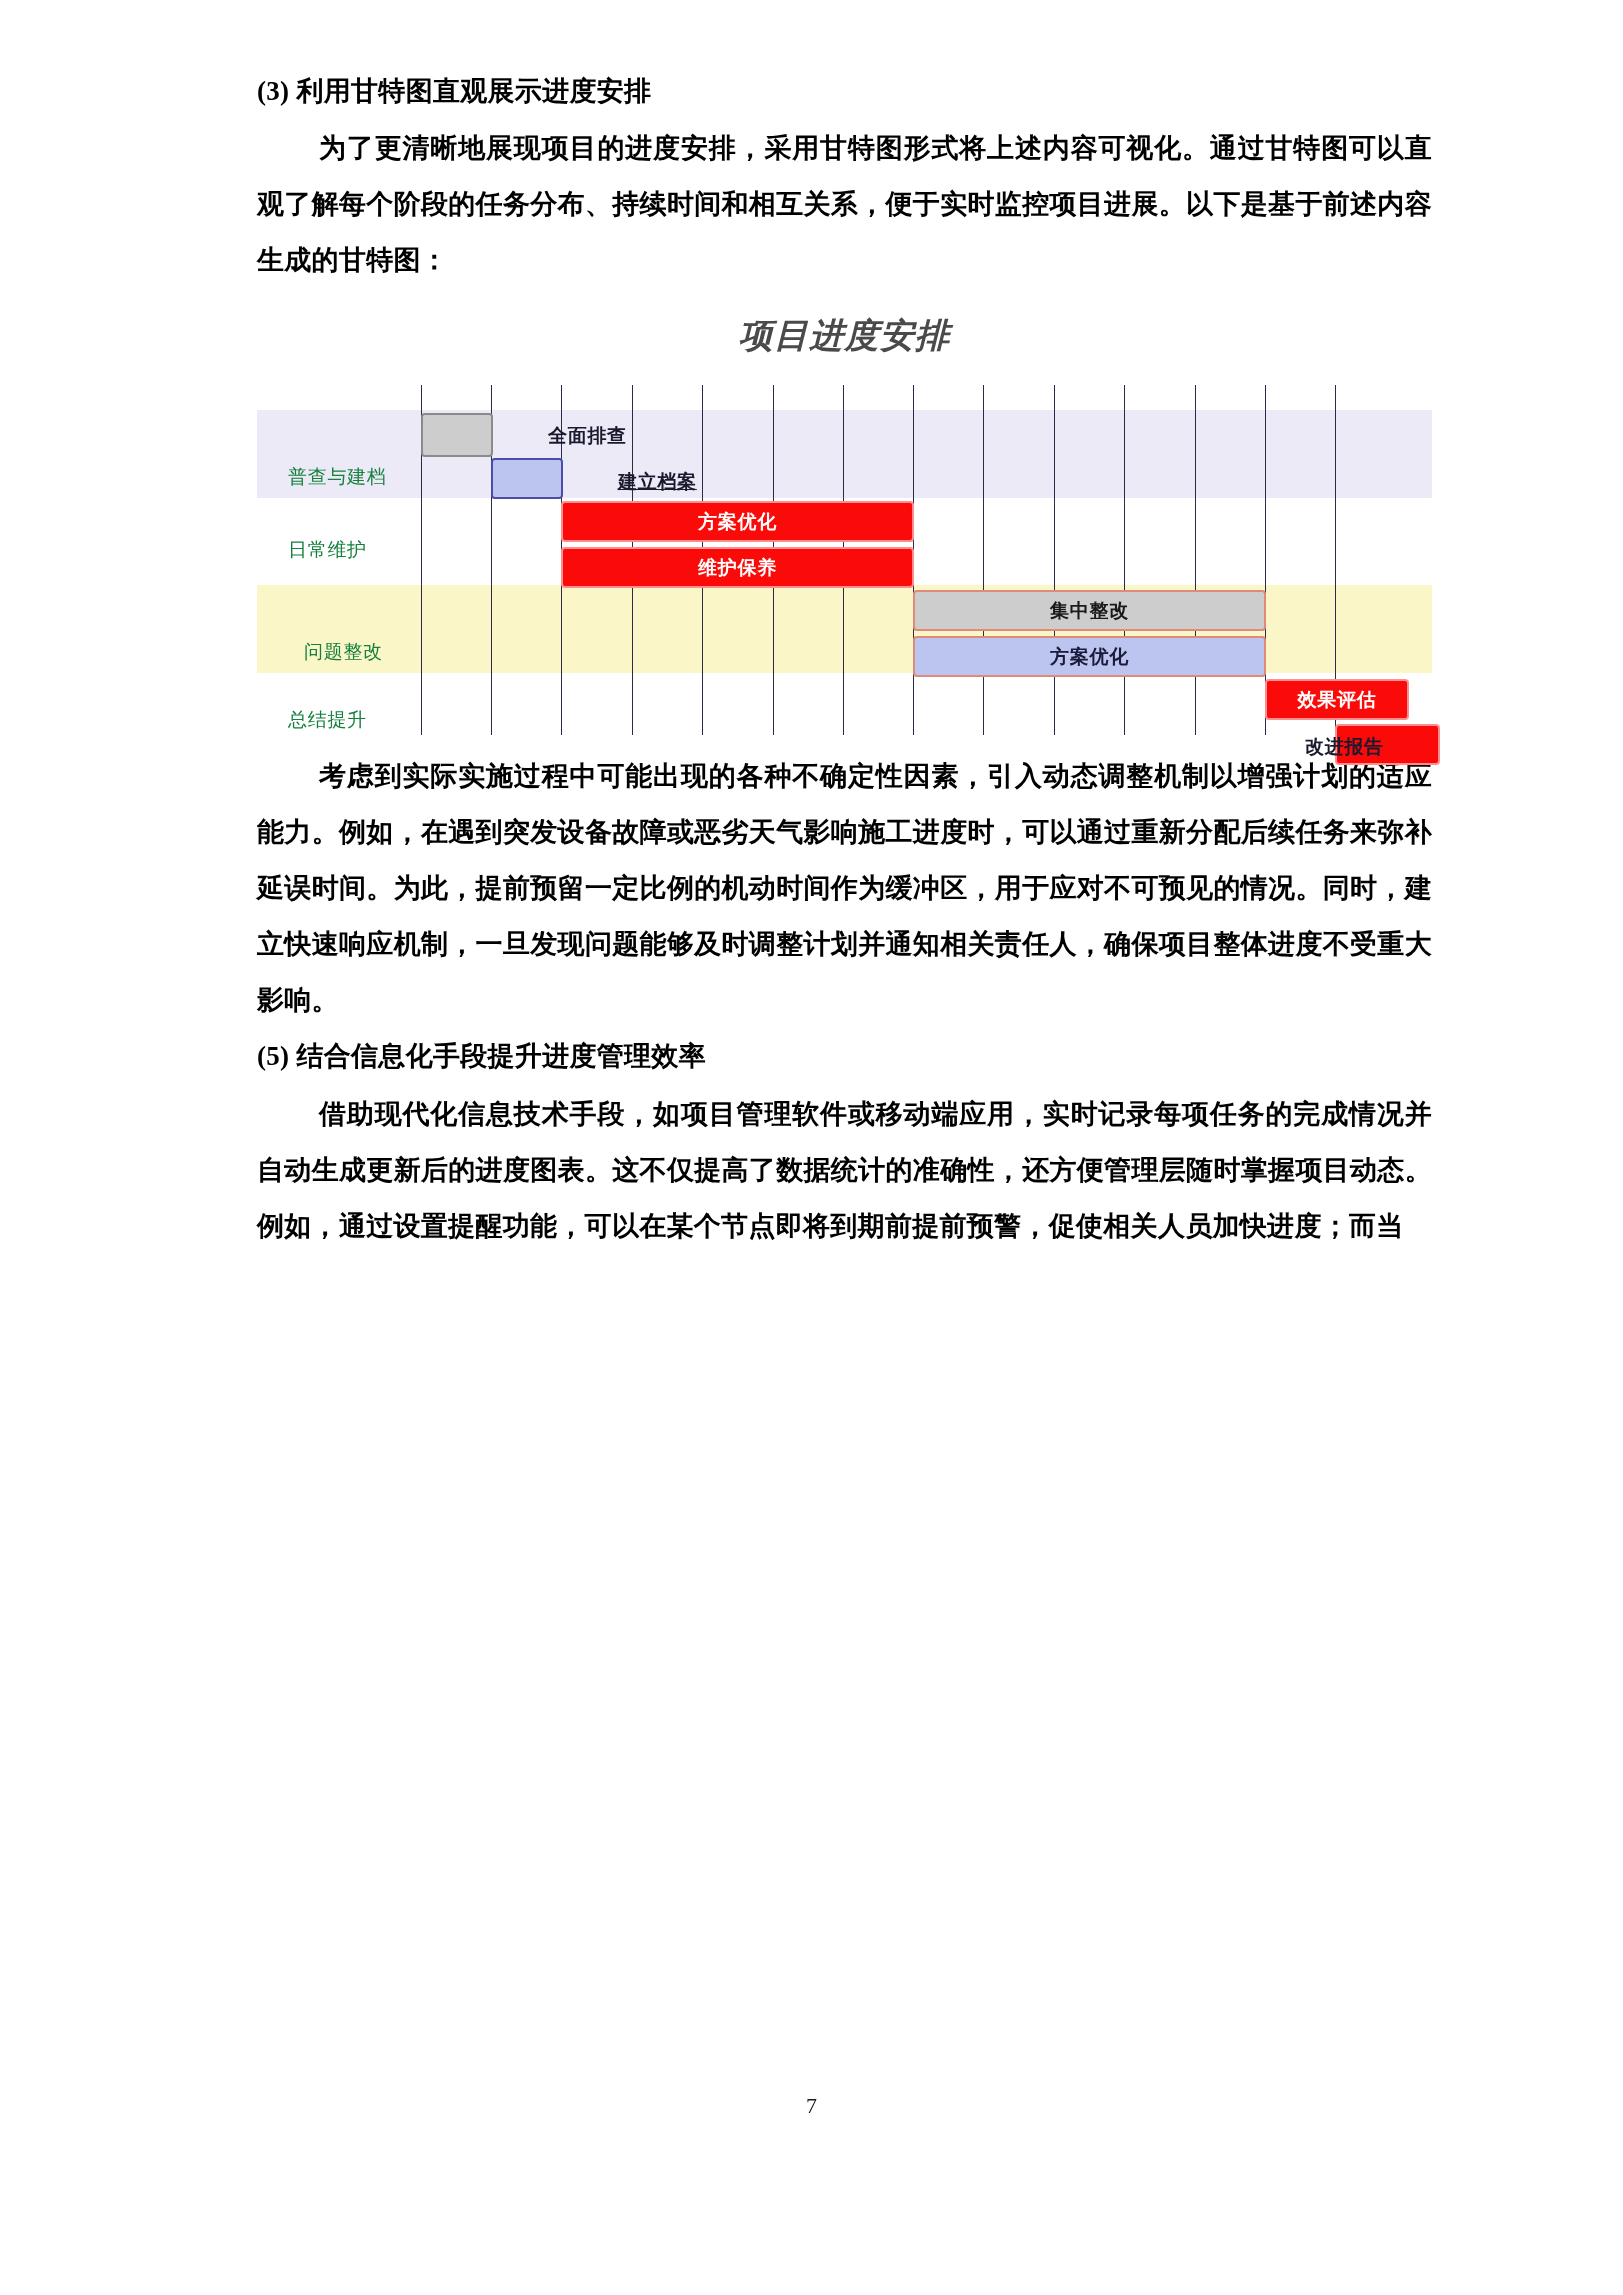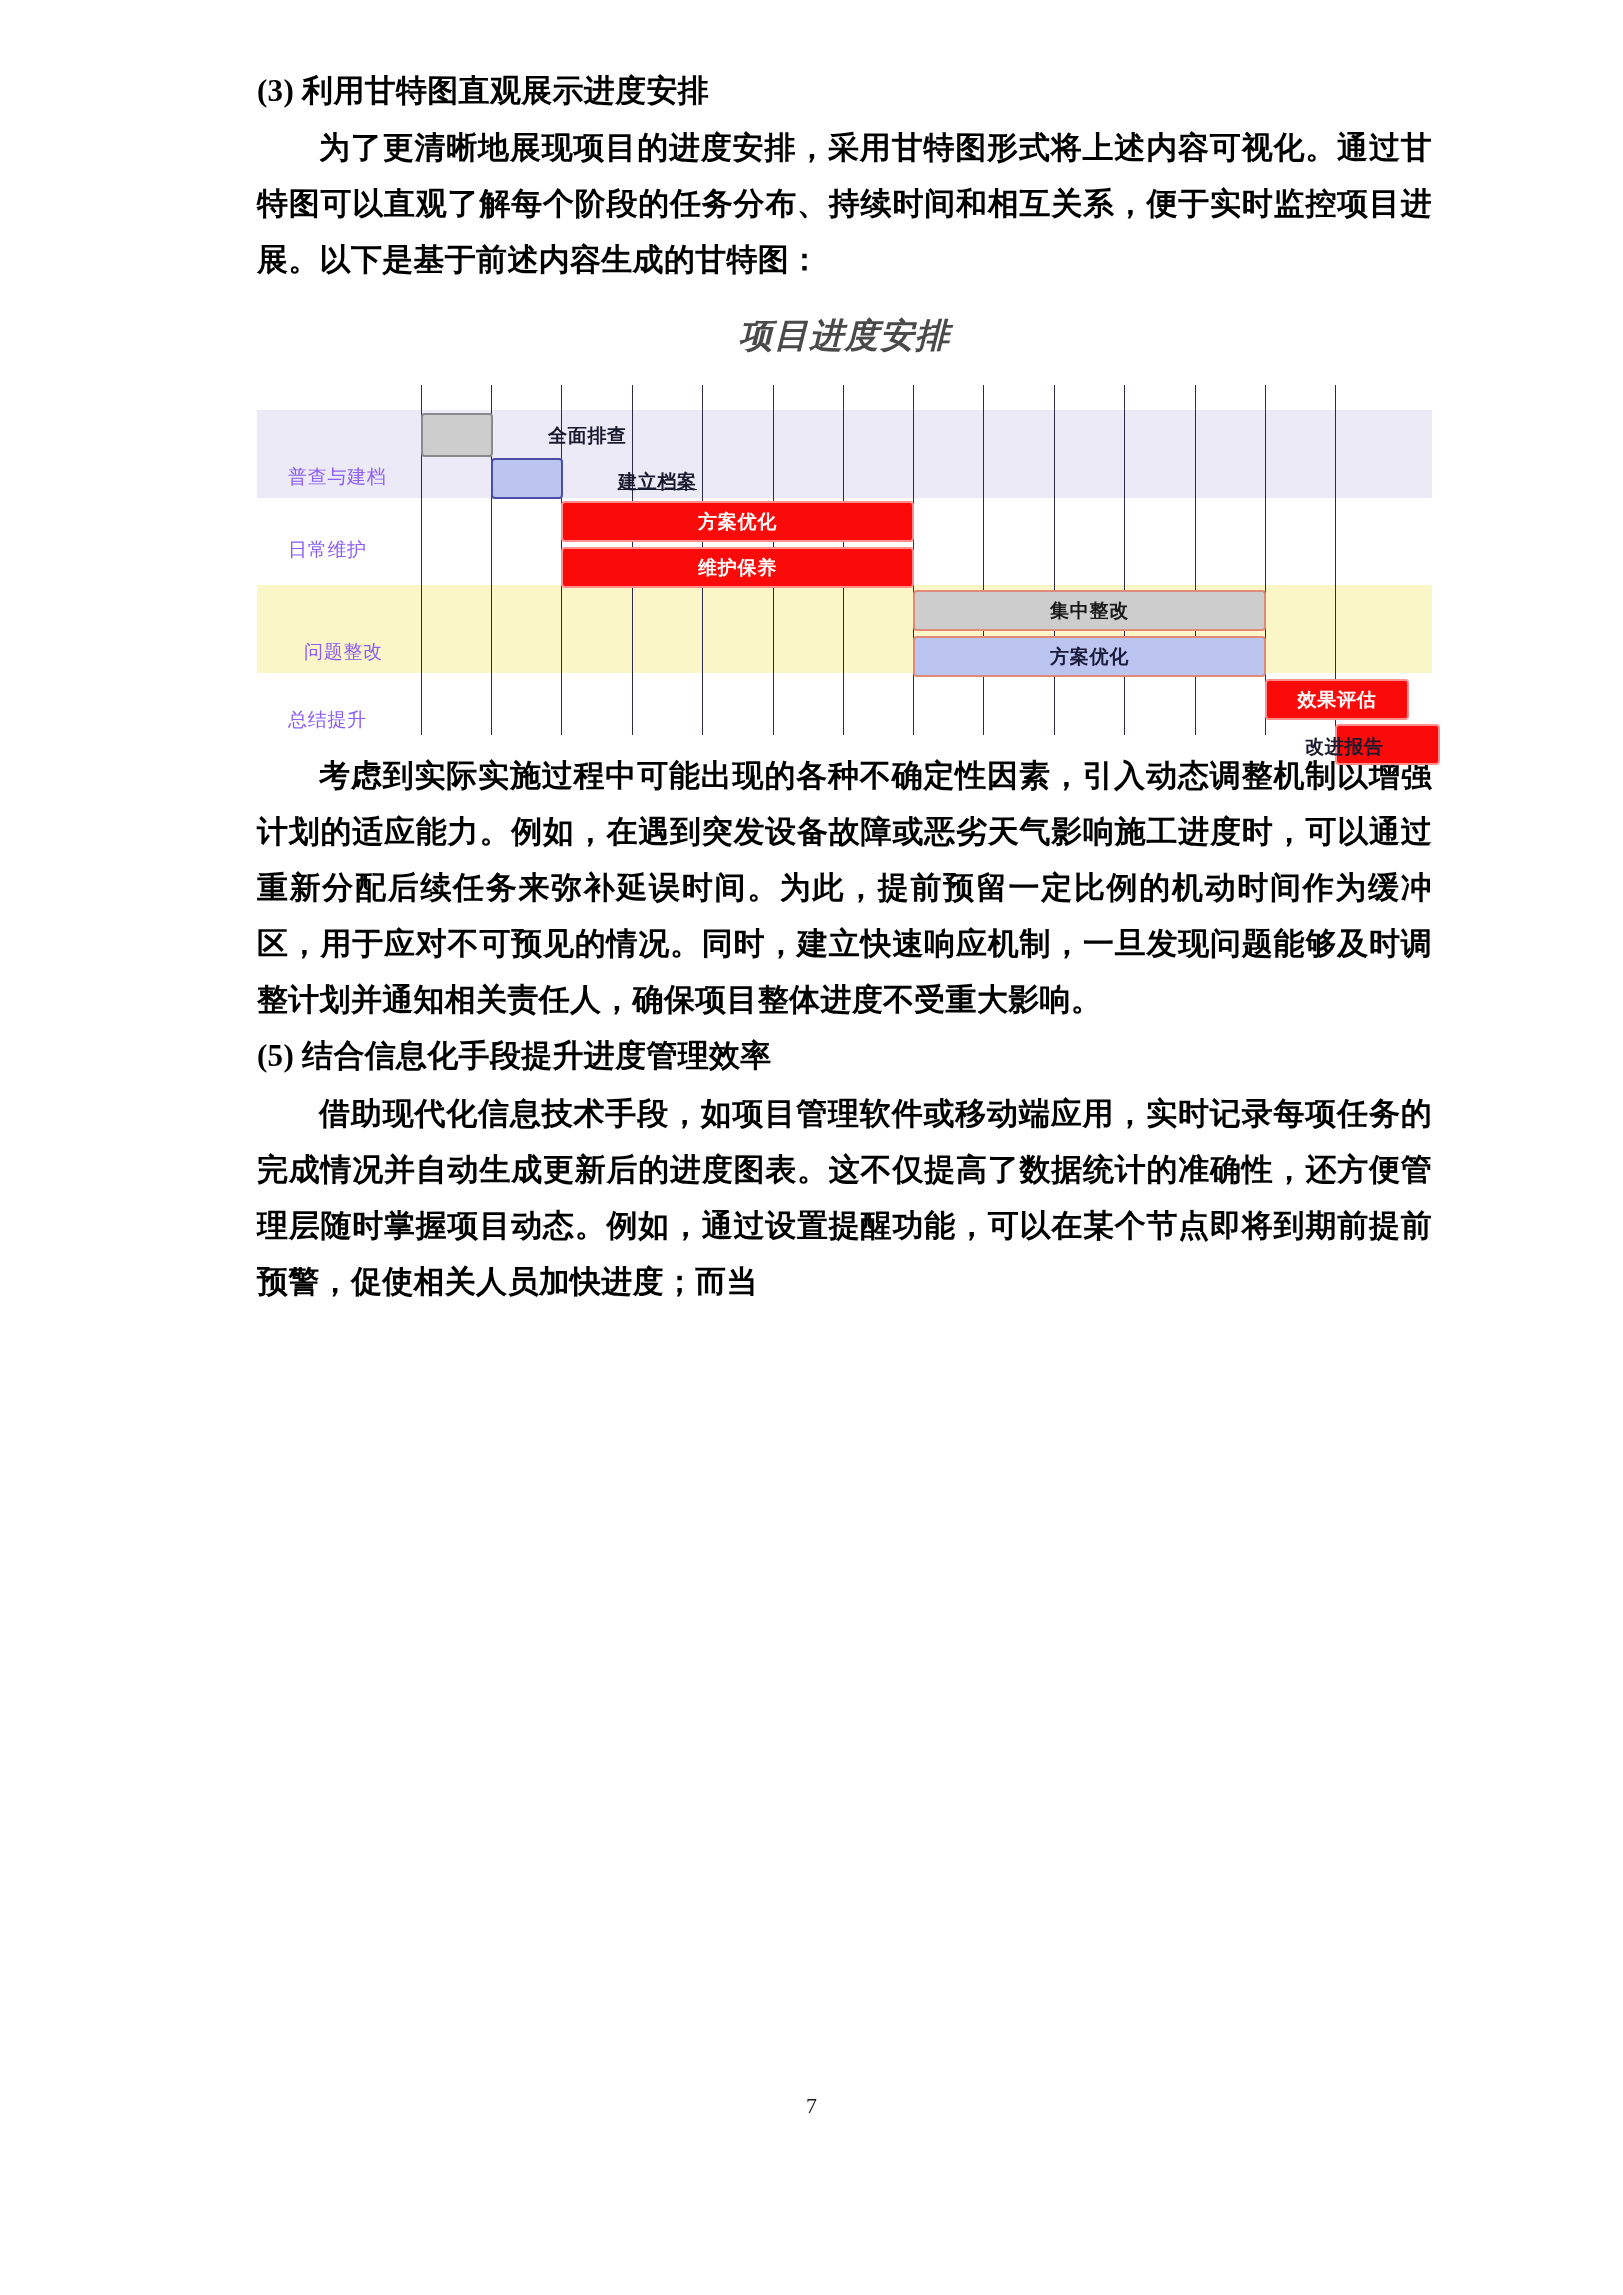--- a/index.html
+++ b/index.html
@@ -23,21 +23,21 @@
   }
   .content {
     position: absolute;
     left: 257px;
     top: 63px;
     width: 1175px;
   }
   
   .para {
     font-family: "Liberation Serif", "DejaVu Serif", serif;
-    font-size: 31px;
+    font-size: 27px;
     line-height: 56px;
     color: #000000;
     text-align: justify;
     text-justify: inter-ideograph;
     letter-spacing: 0.3px;
     margin: 0;
     font-weight: 600;
   }
   .para.heading {
     text-indent: 0;
@@ -91,21 +91,21 @@
     top: 0;
     width: 1.3px;
     height: 350px;
     background: #2b2b45;
   }
 
   .rowlabel {
     position: absolute;
     font-family: "DejaVu Sans", "Liberation Sans", sans-serif;
     font-size: 19px;
-    color: #8b5cf6;
+    color: #15803d;
     white-space: nowrap;
     letter-spacing: 0.7px;
   }
 
   .bar {
     position: absolute;
     box-sizing: border-box;
     border-radius: 3.9px;
     font-family: "DejaVu Sans", "Liberation Sans", sans-serif;
     font-size: 19px;

